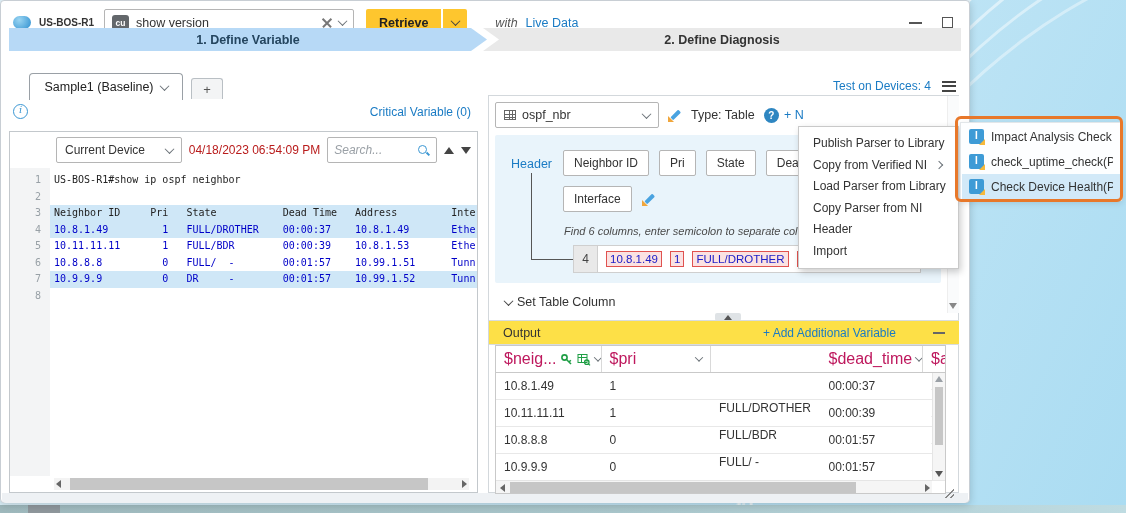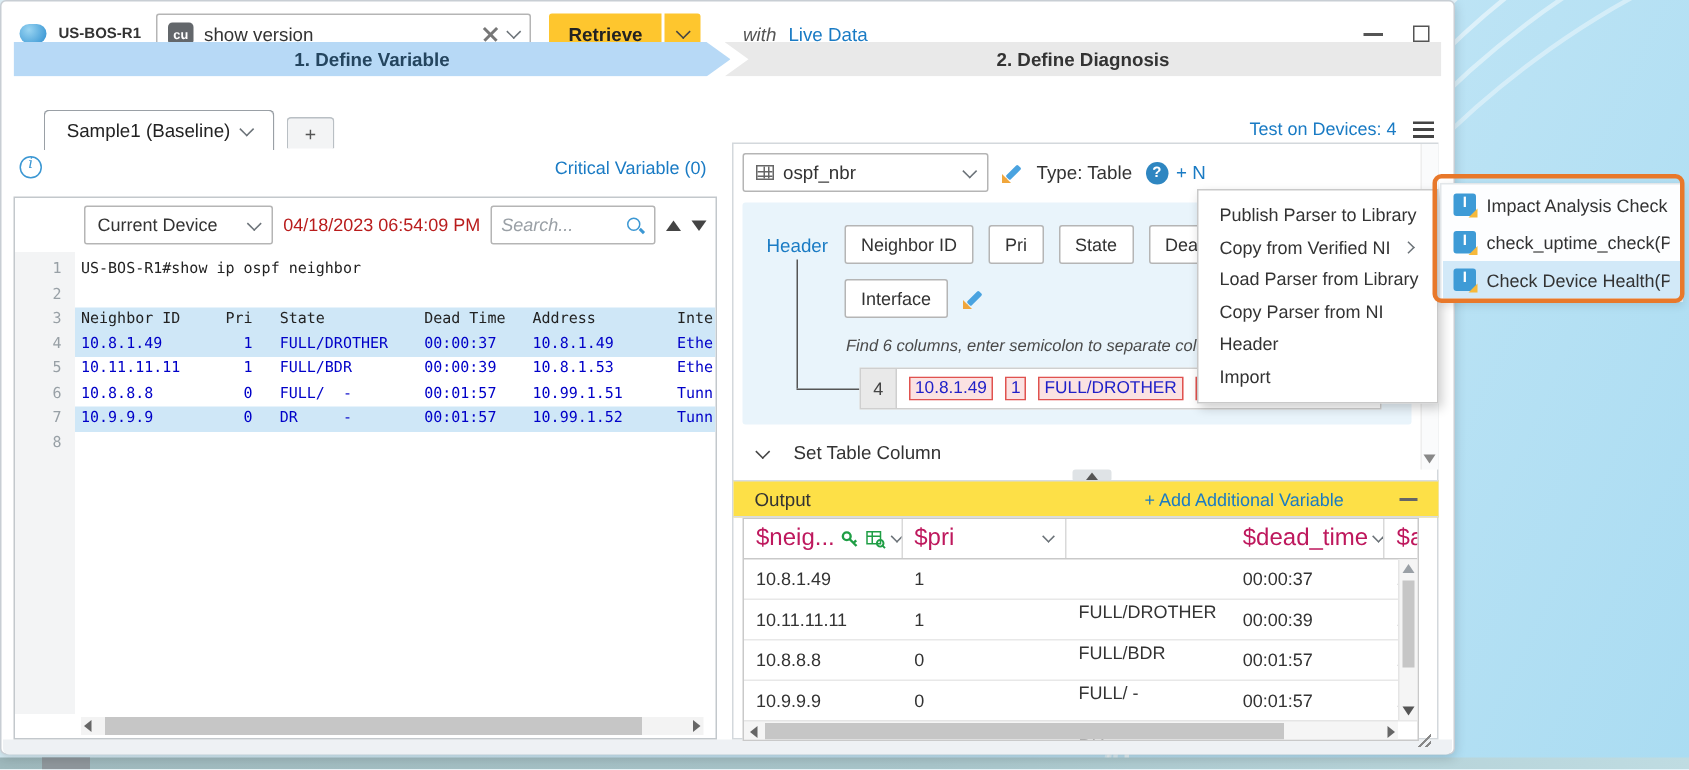--- a/index.html
+++ b/index.html
@@ -161,21 +161,21 @@
                 border:1px solid #cfcfcf; display:flex; align-items:center; }
   .row-idx { width:24px; height:100%; background:#e9e9e9; border-right:1px solid #cfcfcf; display:flex;
              align-items:center; justify-content:center; color:#444; font-size:12px; flex:none; }
   .cells { display:flex; gap:8px; padding:0 8px; overflow:hidden; flex:1; align-items:center; }
   .red-cell { border:1px solid #e0524f; background:#fbe2e2; color:#2020c8; font-size:11.5px; padding:1px 3px;
               white-space:pre; flex:none; }
   .lines-link { display:flex; align-items:center; gap:6px; color:#1a7bc4; font-size:12px; text-decoration:none;
                 cursor:pointer; flex:none; padding-right:8px; }
 
   .set-col-bar { position:absolute; left:494px; top:289px; width:446px; height:24px; background:#fff;
-                 display:flex; align-items:center; gap:17px; padding-left:10px; cursor:pointer; font-size:12.5px;
+                 display:flex; align-items:center; gap:5px; padding-left:10px; cursor:pointer; font-size:12.5px;
                  color:#333; }
   .vscroll-upper { position:absolute; left:946px; top:95px; width:12px; height:217px; background:#fafbfc;
                    border-left:1px solid #eee; cursor:pointer; }
   .vscroll-upper .tri-down { position:absolute; bottom:4px; left:1px; border-left-width:4px; border-right-width:4px;
                    border-top-width:6px; border-top-color:#888; }
   .collapse-handle { position:absolute; left:714px; top:312px; width:26px; height:8px; background:#dfe3e6;
                      border-radius:2px; display:flex; align-items:center; justify-content:center; cursor:pointer; }
   .collapse-handle .tri-up { border-left-width:4px; border-right-width:4px; border-bottom-width:5px;
                      border-bottom-color:#555; }
 

